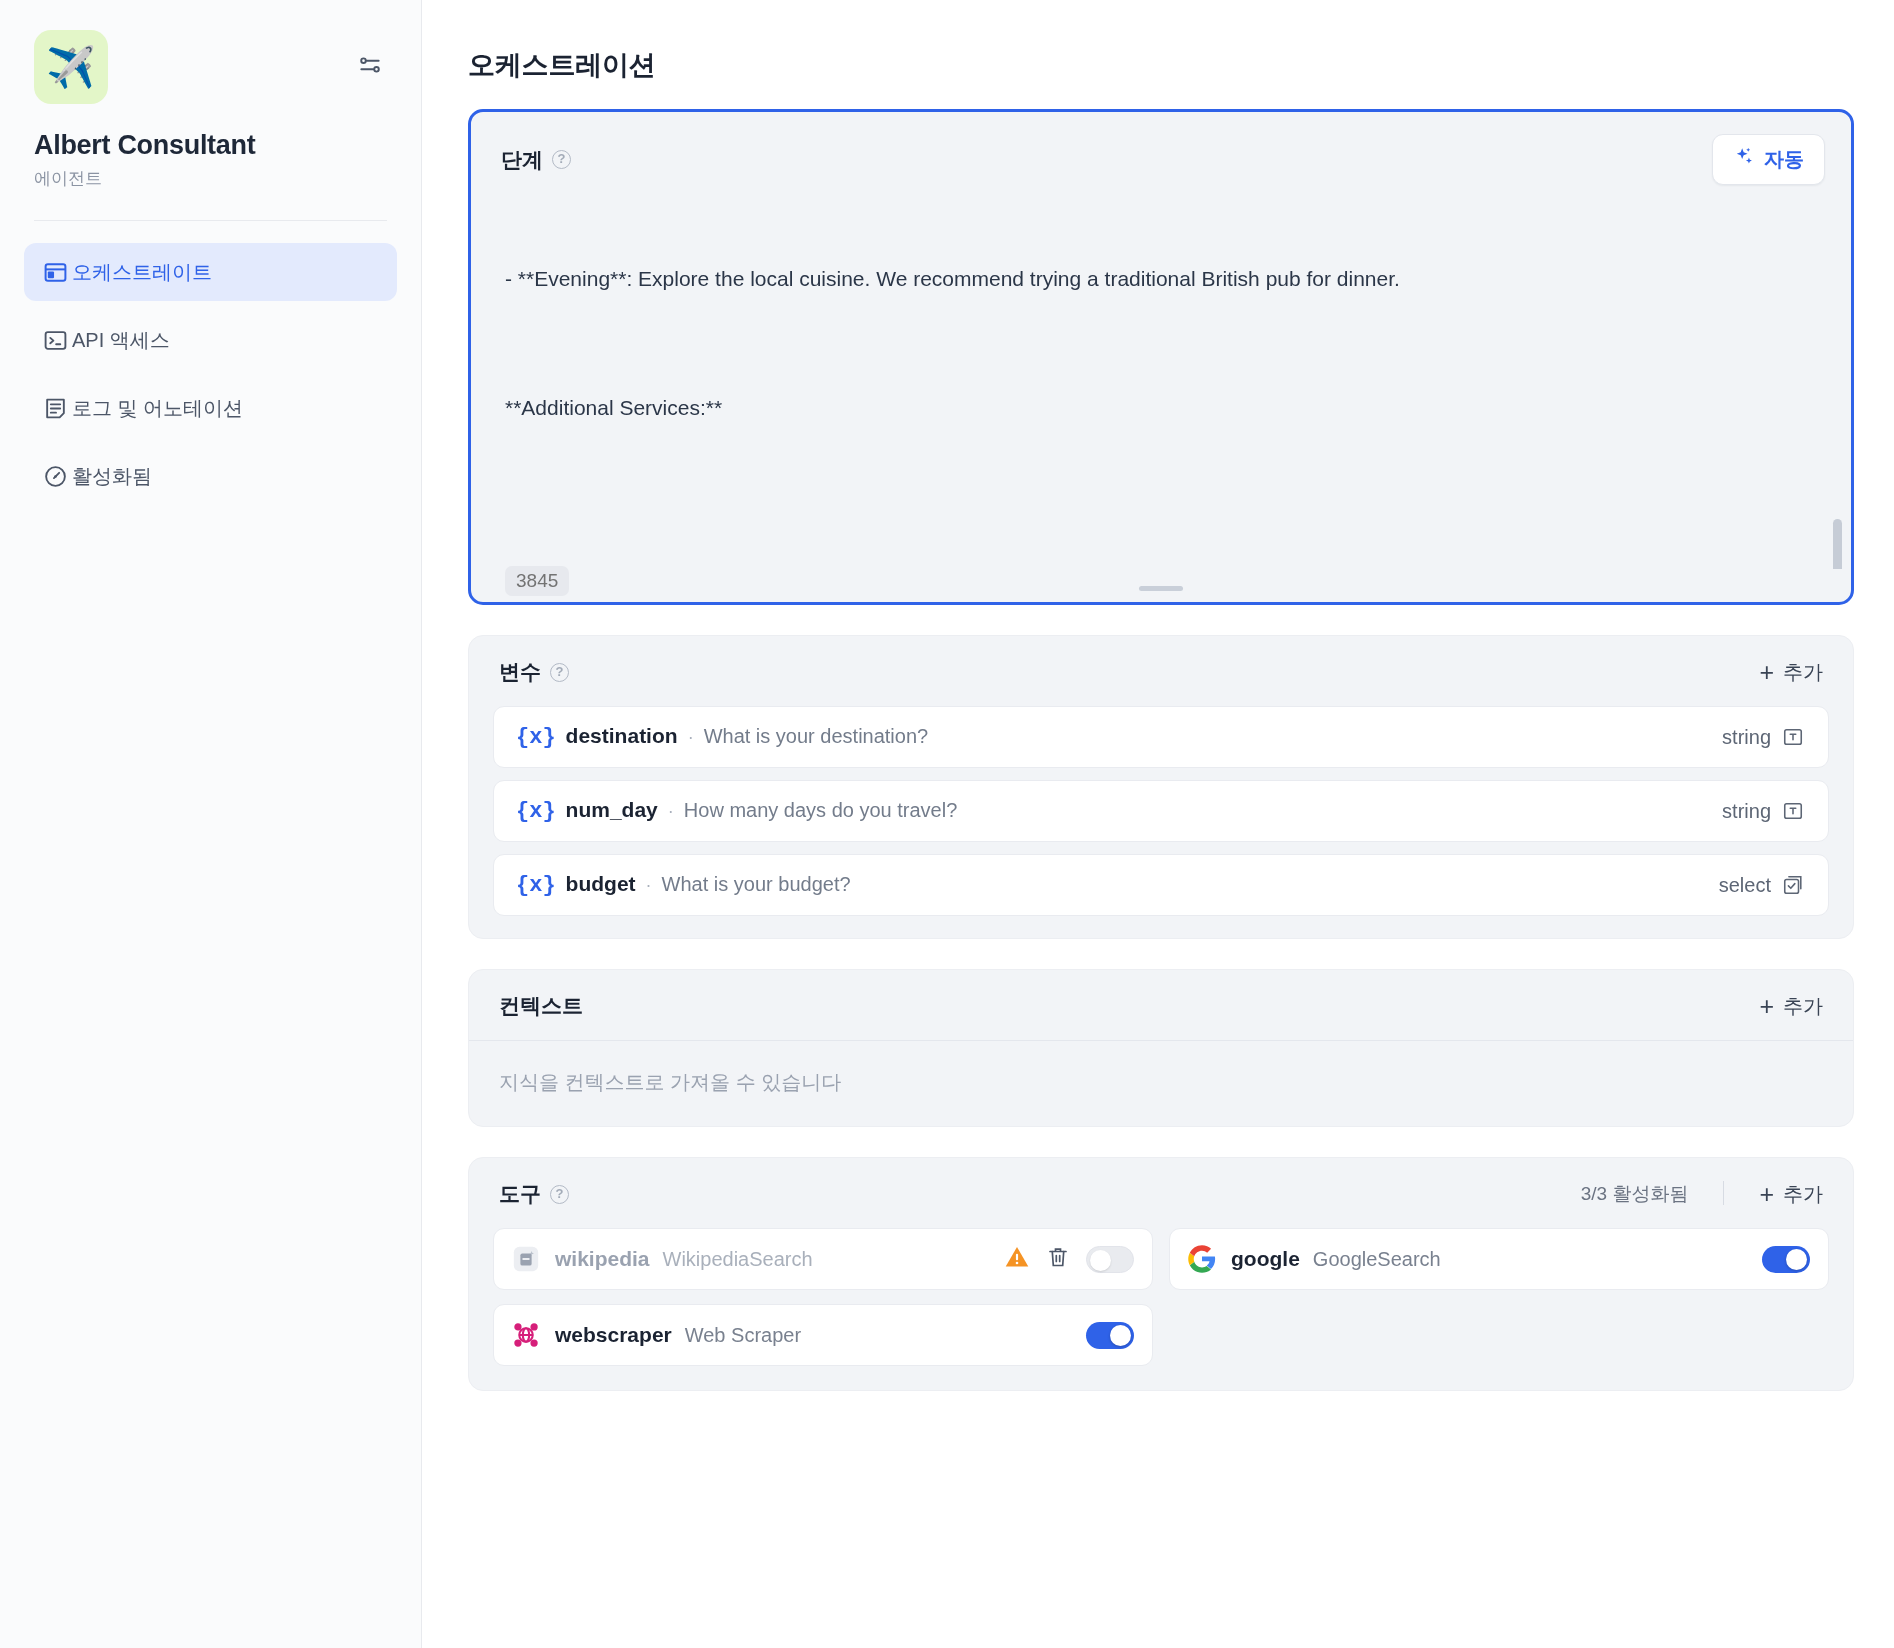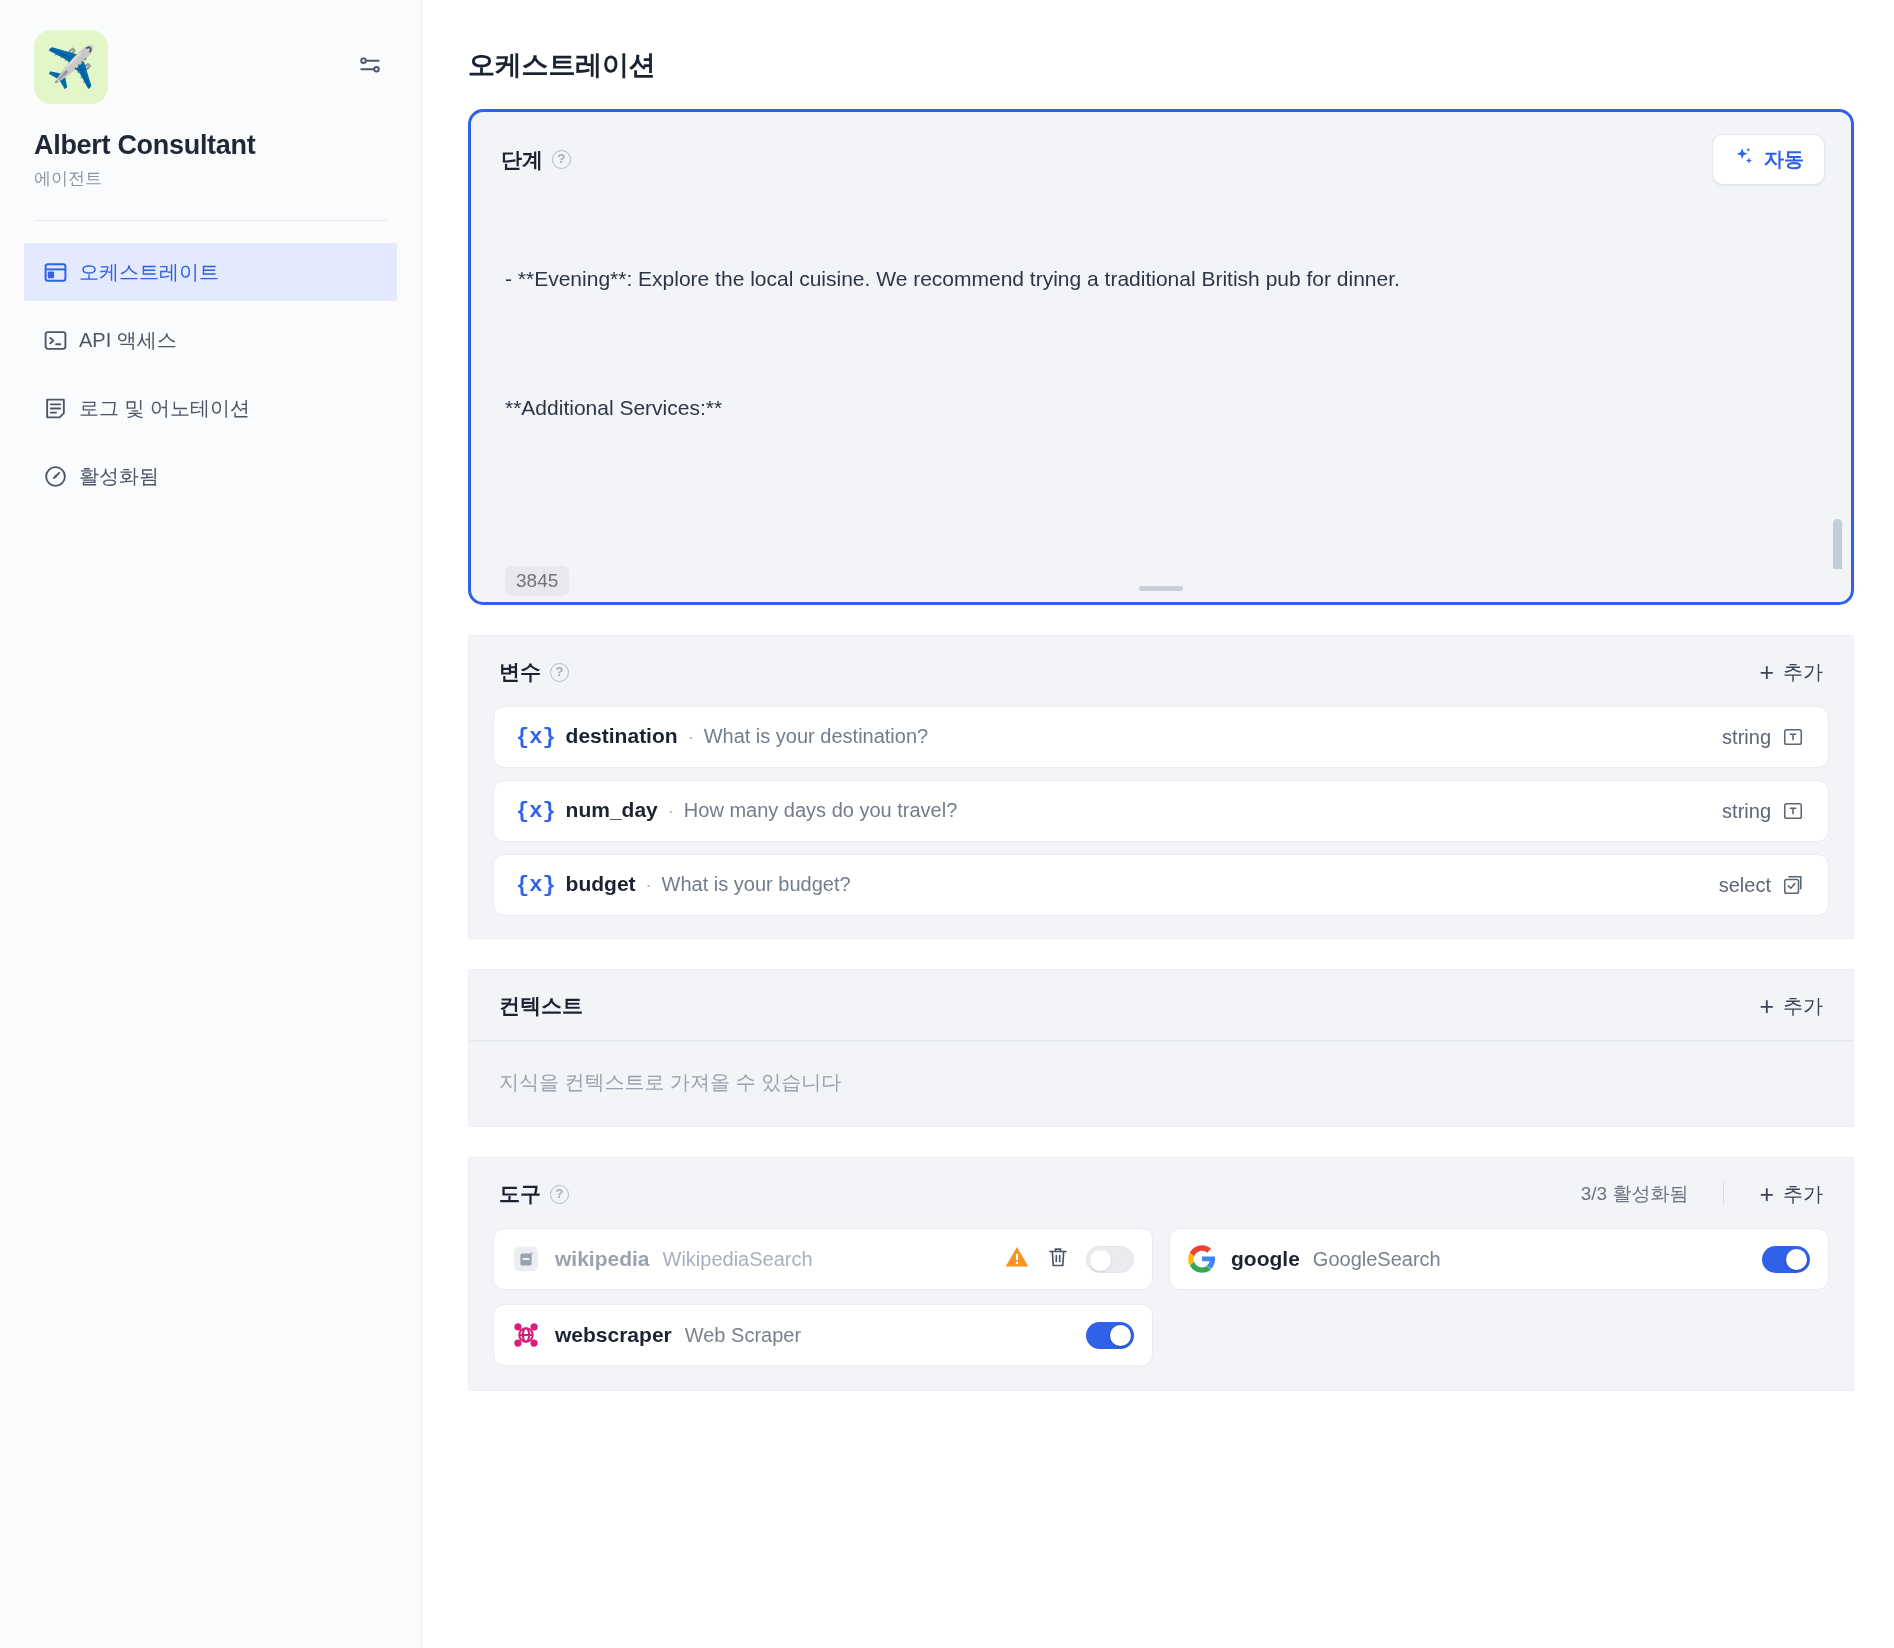--- a/index.html
+++ b/index.html
@@ -30,36 +30,36 @@
   .sb-settings-icon { margin-top: 22px; margin-right: 4px; cursor: pointer; }
   .agent-name {
     font-size: 27px; font-weight: 700; color: #1e2838;
     margin-top: 26px; letter-spacing: -0.3px;
   }
   .agent-role { font-size: 17px; color: #8b94a3; margin-top: 6px; }
   .sb-divider { height: 1px; background: #e8eaee; margin: 30px 34px 0 34px; }
 
   .nav { padding: 22px 24px 0 24px; }
   .nav-item {
-    display: flex; align-items: center; gap: 11px;
+    display: flex; align-items: center; gap: 4px;
     height: 58px; padding: 0 18px;
-    border-radius: 2px; cursor: pointer;
+    border-radius: 12px; cursor: pointer;
     color: #4c5667; font-size: 20px;
   }
   .nav-item + .nav-item { margin-top: 10px; }
   .nav-item.active { background: #e3eafd; color: #2f62e8; font-weight: 500; }
   .nav-item .ico { width: 26px; height: 26px; display: flex; align-items: center; justify-content: center; flex: 0 0 26px; }
 
   
   .main { flex: 1; height: 1648px; padding: 26px 40px 0 46px; overflow: hidden; background:#fff;margin-top:8px; }
   .page-title { font-size: 27px; font-weight: 700; color: #1b2332; letter-spacing: -0.2px; margin: 13px 0 26px 0; }
 
   .panel {
     background: #f2f4f7;
-    border-radius: 2px;
+    border-radius: 15px;
     border: 1px solid #eceef2;
   }
 
   
   .step-panel {
     border: 3px solid #2f62e8;
     border-radius: 15px;
     background: #f2f4f7;
     position: relative;
     height: 496px;

